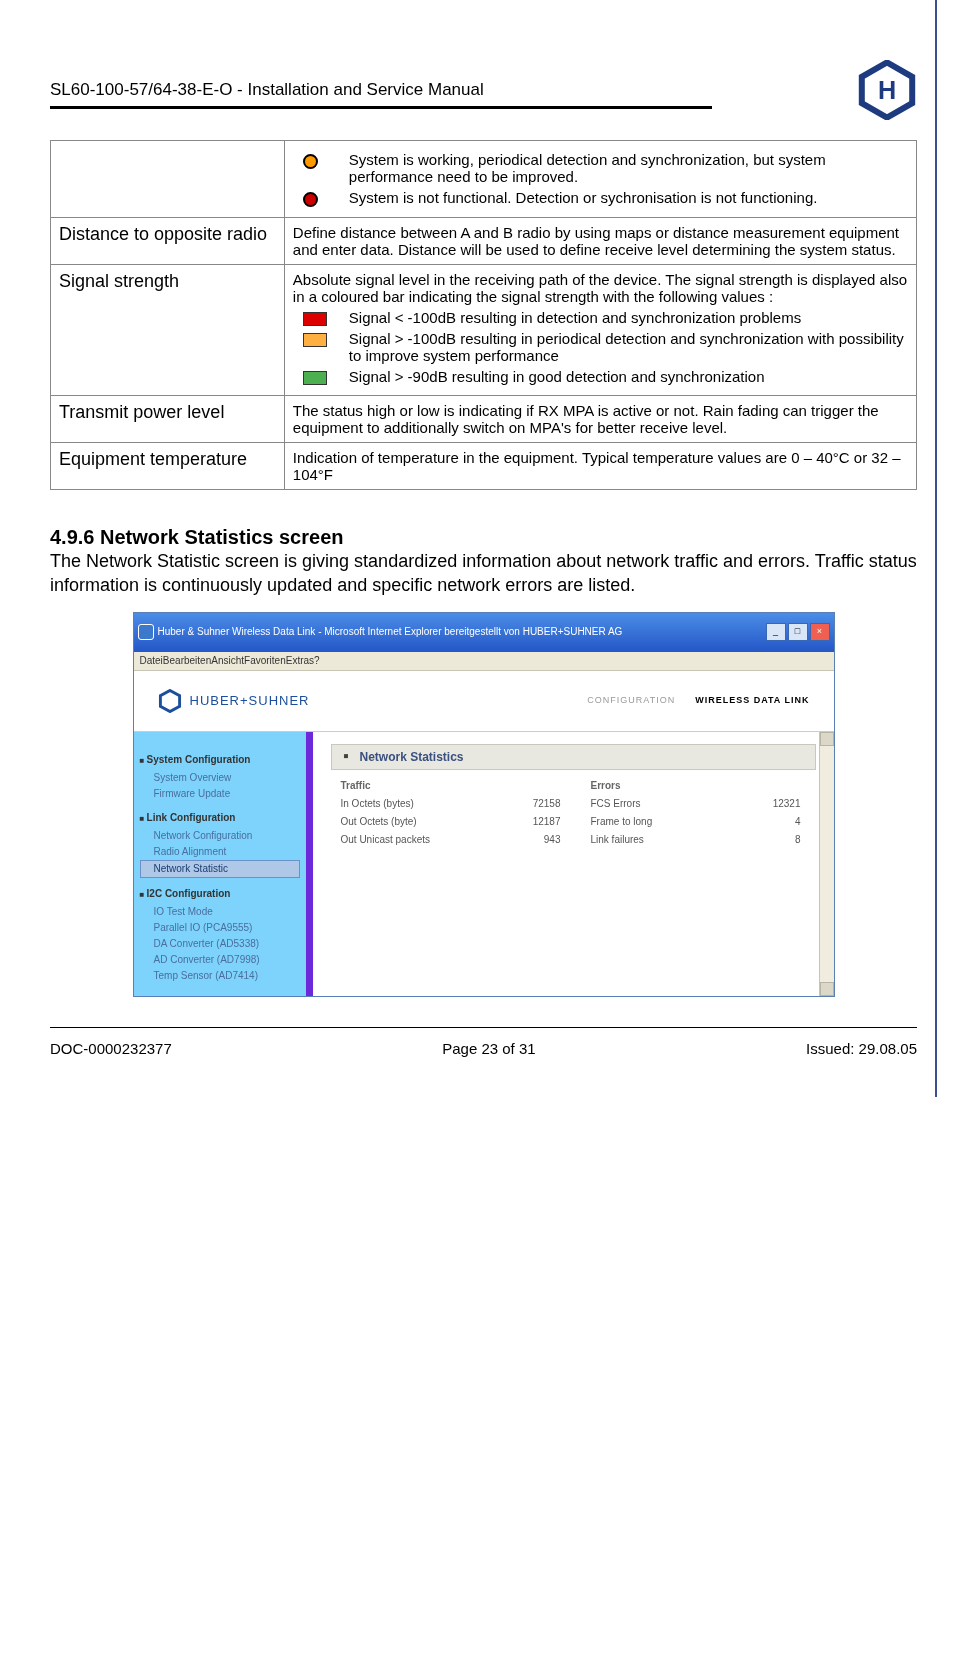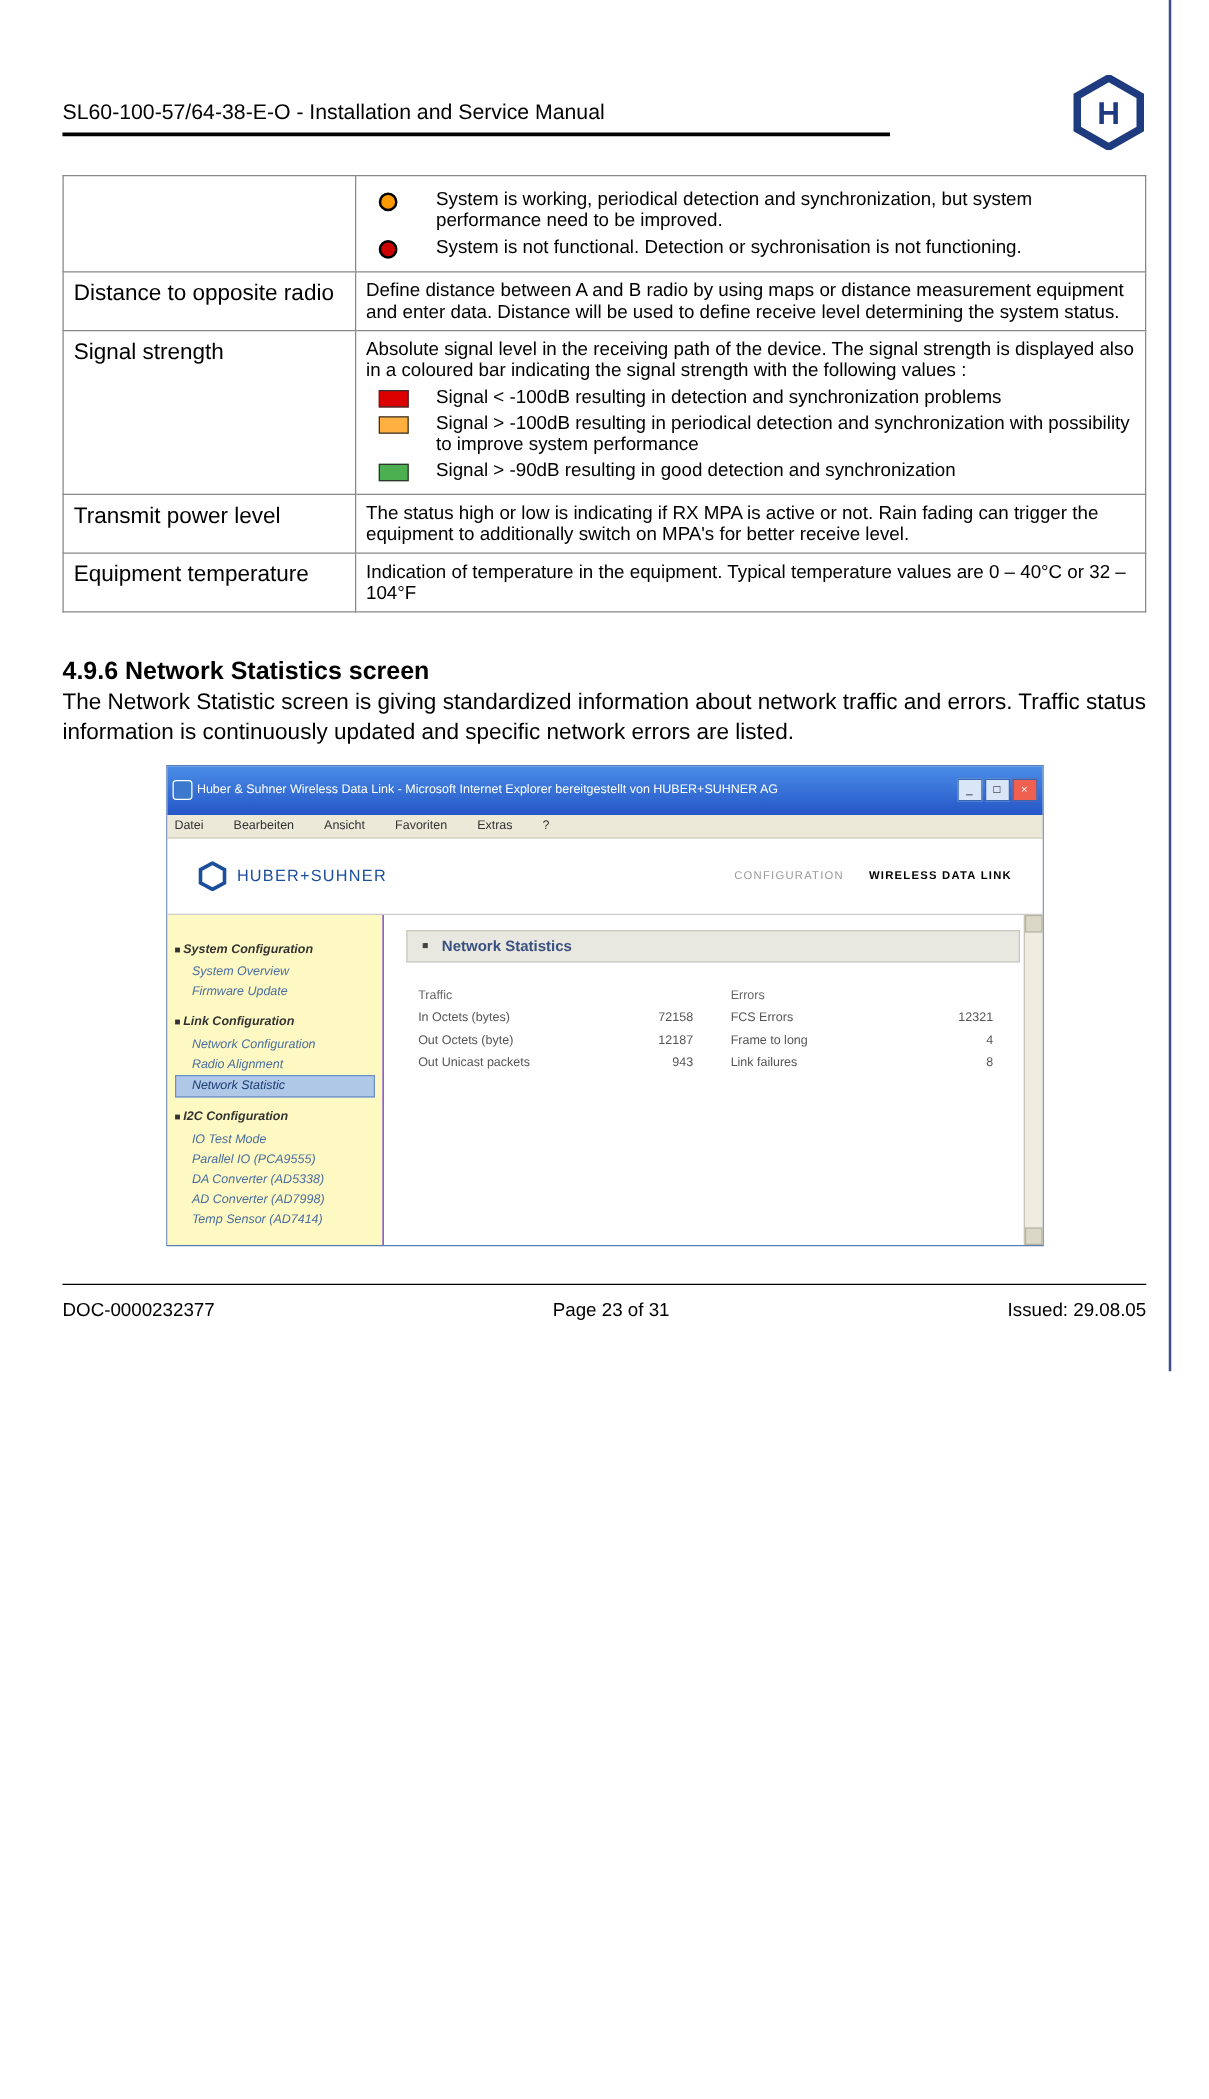--- a/index.html
+++ b/index.html
@@ -118,21 +118,21 @@
   .ie-icon {
     width: 14px; height: 14px; background: #3c79cc; border: 1px solid #fff; border-radius: 3px;
   }
   .win-controls { display: flex; gap: 2px; }
   .win-btn { width: 18px; height: 16px; background: #d8e6f8; border: 1px solid #3a67b5; font-size: 9px; text-align: center; line-height: 14px; color: #000; }
   .win-btn.close { background: #f06050; color: #fff; }
   .ss-menubar {
     background: #ece9d8;
     padding: 3px 6px;
     display: flex;
-    gap: 24px;
+    gap: 0;
     border-bottom: 1px solid #c9c5b5;
     font-size: 10px;
     color: #333;
   }
   .ss-brandbar {
     background: #fff;
     height: 60px;
     display: flex;
     align-items: center;
     justify-content: space-between;
@@ -153,24 +153,23 @@
     gap: 20px;
     font-size: 9px;
     color: #999;
     letter-spacing: 1px;
     margin-left: 38px;
   }
   .brand-right .active { color: #000; font-weight: bold; }
   .ss-main { display: flex; flex: 1; }
   .ss-sidebar {
     width: 160px;
-    background: #fef9c3;
-    border-right: 1px solid #6d28d9;
+    background: #7dd3fc;
+    border-right: 7px solid #6d28d9;
     padding: 12px 6px;
-    font-style: italic;
   }
   .ss-sidebar .section-title {
     font-weight: bold;
     color: #333;
     font-size: 10px;
     margin: 10px 0 4px 0;
   }
   .ss-sidebar .section-title::before {
     content: "■ ";
     font-size: 8px;
@@ -197,21 +196,21 @@
     padding: 5px 10px;
     font-weight: bold;
     color: #3a5080;
     font-size: 12px;
     display: flex;
     align-items: center;
     gap: 8px;
   }
   .ss-content-header .bullet { font-size: 8px; color: #333; }
   .stats-row, .stats-header-row { display: flex; padding: 3px 10px; font-size: 10px; }
-  .stats-header-row { margin-top: 18px; color: #666; }
+  .stats-header-row { margin-top: 7px; color: #666; font-weight: bold; }
   .col1 { width: 150px; }
   .col2 { width: 70px; text-align: right; padding-right: 30px; }
   .col3 { width: 150px; }
   .col4 { width: 60px; text-align: right; }
   .ss-scroll {
     position: absolute;
     right: 0;
     top: 0;
     bottom: 0;
     width: 14px;

